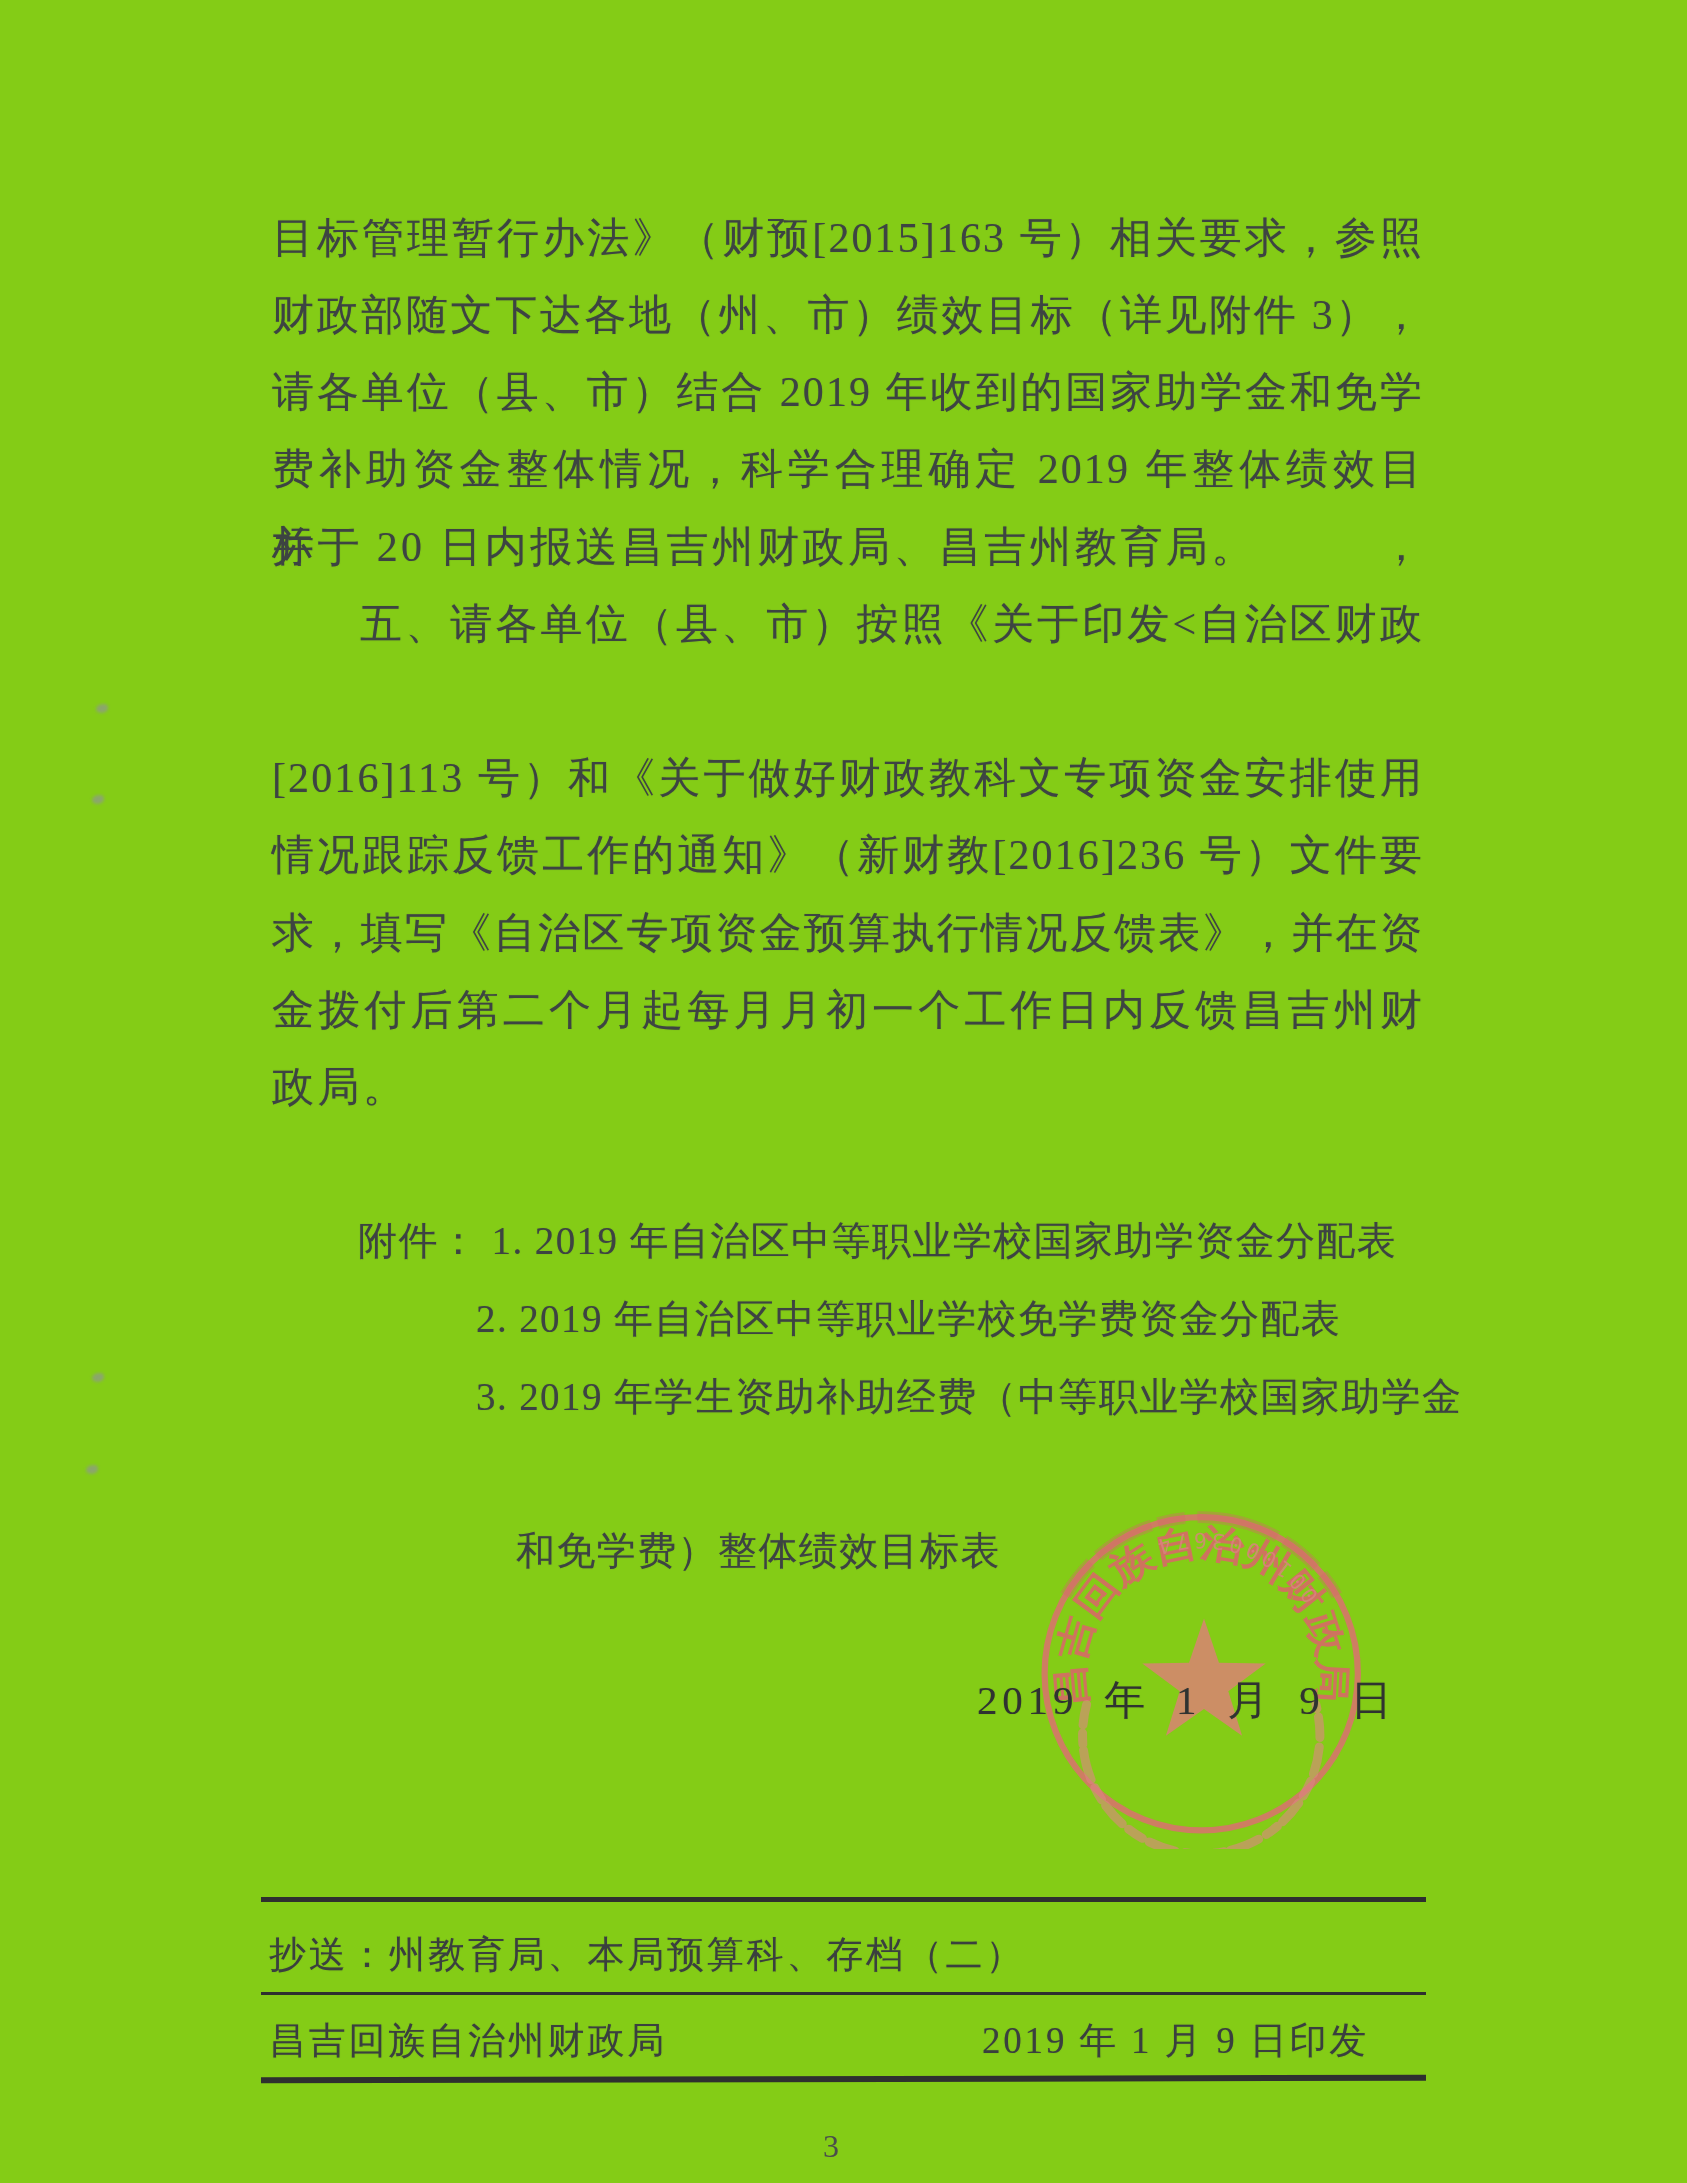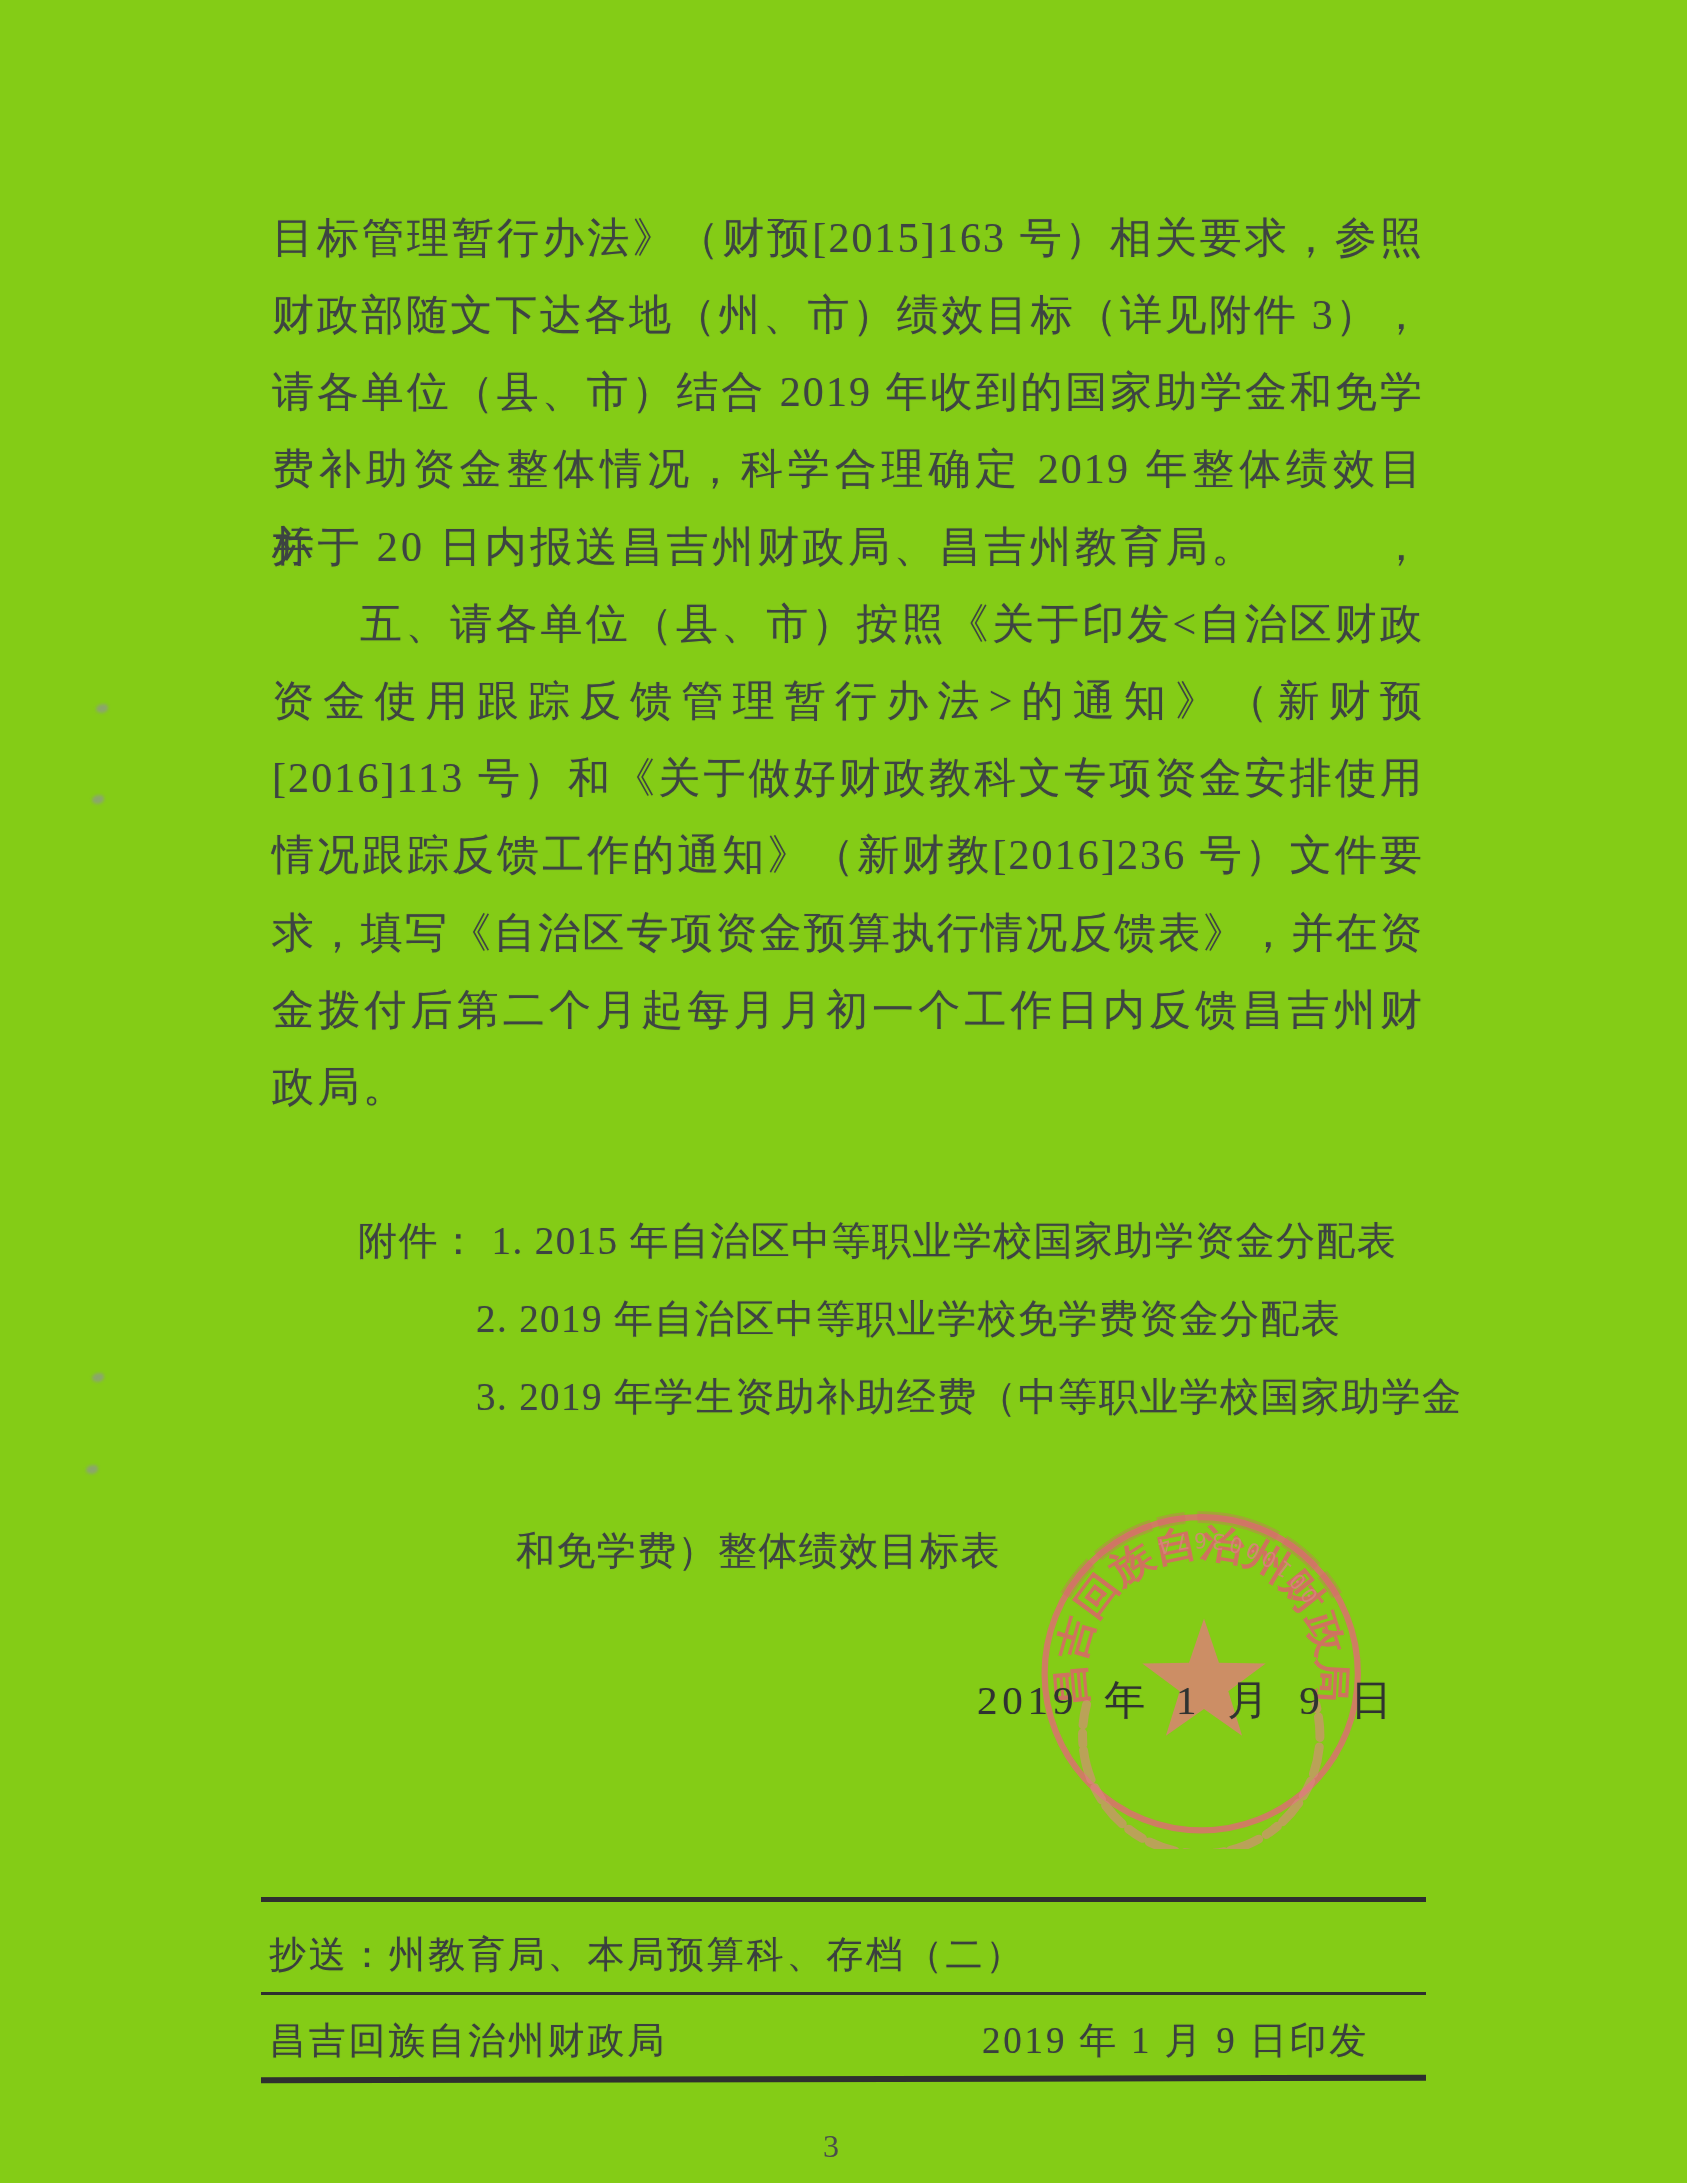--- a/index.html
+++ b/index.html
@@ -80,29 +80,28 @@
 <body>
 
 <div class="page">
 
   <div class="bline bl1">目标管理暂行办法》（财预[2015]163 号）相关要求，参照</div>
   <div class="bline bl2">财政部随文下达各地（州、市）绩效目标（详见附件 3），</div>
   <div class="bline bl3">请各单位（县、市）结合 2019 年收到的国家助学金和免学</div>
   <div class="bline bl4">费补助资金整体情况，科学合理确定 2019 年整体绩效目标，</div>
   <div class="bline bl5 noj">并于 20 日内报送昌吉州财政局、昌吉州教育局。</div>
   <div class="bline bl6 indent">五、请各单位（县、市）按照《关于印发&lt;自治区财政</div>
-  <div class="bline bl7">资金使用跟踪反馈管理暂行办法&gt;的通知》（新财预</div>
   <div class="bline bl8">[2016]113 号）和《关于做好财政教科文专项资金安排使用</div>
   <div class="bline bl9">情况跟踪反馈工作的通知》（新财教[2016]236 号）文件要</div>
   <div class="bline bl11">金拨付后第二个月起每月月初一个工作日内反馈昌吉州财</div>
   <div class="bline bl10">求，填写《自治区专项资金预算执行情况反馈表》，并在资</div>
   <div class="bline bl12 noj">政局。</div>
 
   <div class="aline" id="att1">
-    <span class="att-label">附件：</span><span class="att-item">1. 2015 年自治区中等职业学校国家助学资金分配表</span>
+    <span class="att-label">附件：</span><span class="att-item">1. 2019 年自治区中等职业学校国家助学资金分配表</span>
   </div>
   <div class="aline" id="att2">2. 2019 年自治区中等职业学校免学费资金分配表</div>
   <div class="aline" id="att3">3. 2019 年学生资助补助经费（中等职业学校国家助学金</div>
   <div class="aline" id="att4">和免学费）整体绩效目标表</div>
 
   <div class="seal">
     <svg viewBox="0 0 484 500" xmlns="http://www.w3.org/2000/svg">
       <defs>
         <path id="arcTop" d="M 83.9 317.8 A 170 170 0 1 1 392.1 317.8" fill="none"></path>
         <path id="arcCode" d="M 422.9 159.8 A 204 204 0 0 0 53.1 159.8" fill="none"></path>

